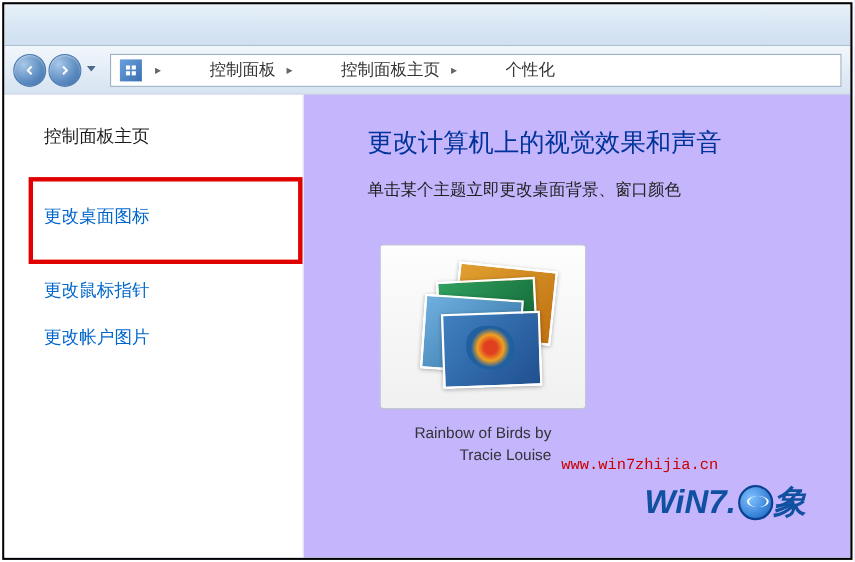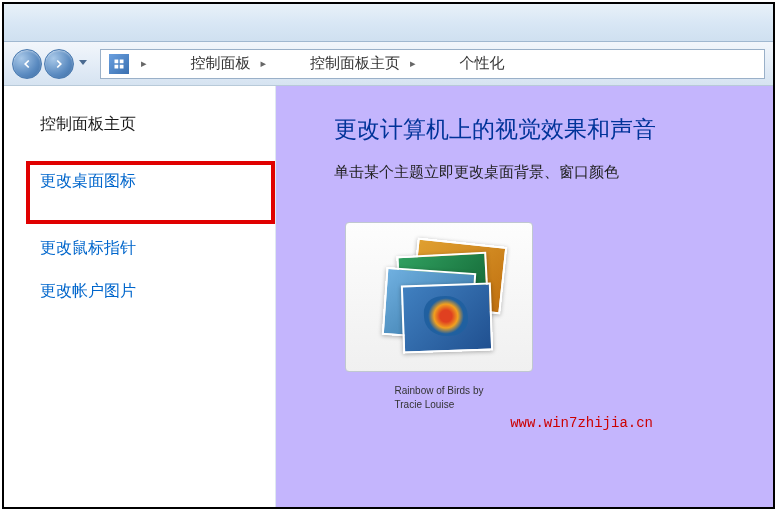--- a/index.html
+++ b/index.html
@@ -103,21 +103,21 @@
     }
     .sidebar-link {
       color: #0066cc;
       font-size: 16px;
       margin-bottom: 22px;
       cursor: pointer;
       display: inline-block;
     }
     .highlighted {
       border: 4px solid #e00000;
-      padding: 6px 24px 6px 10px;
+      padding: 22px 24px 6px 10px;
       margin-left: -14px;
       margin-bottom: 14px;
     }
     .main {
       flex: 1;
       padding: 28px 0 0 58px;
       position: relative;
     }
     .main-title {
       color: #003399;
@@ -177,22 +177,22 @@
       background: radial-gradient(circle, #e04020 20%, #f0a020 40%, #2060a0 60%);
       border-radius: 40% 50% 40% 50%;
     }
     .t2 .s1 { background: linear-gradient(135deg, #a0e070, #60a030); }
     .t2 .s2 { background: linear-gradient(135deg, #508030, #305010); }
     .t2 .s3 { background: linear-gradient(135deg, #70a050, #406020); }
     .t2 .s4 { background: linear-gradient(135deg, #608040, #304010); }
     .t2 .s4::after { background: radial-gradient(circle, #90c060 30%, #406020 70%); }
     .theme-name {
       color: #333;
-      font-size: 10px;
-      text-align: left;
+      font-size: 14px;
+      text-align: right;
       line-height: 1.4;
     }
     .watermark1 {
       position: absolute;
       bottom: 76px;
       right: 120px;
       color: #cc0000;
       font-size: 14px;
       font-family: Liberation Mono, monospace;
       z-index: 10;
@@ -298,15 +298,20 @@
             </div>
           </div>
           <div class="theme-name">
             <span>Rainbow of Birds by</span><br>
             <span>Tracie Louise</span>
           </div>
         </div>
       </div>
 
       <div class="watermark1">www.win7zhijia.cn</div>
+      <div class="watermark2">
+        <span>WiN7.</span>
+        <span class="wm-globe"></span>
+        <span>象</span>
+      </div>
     </div>
   </div>
 </div>
 
 </body></html>

